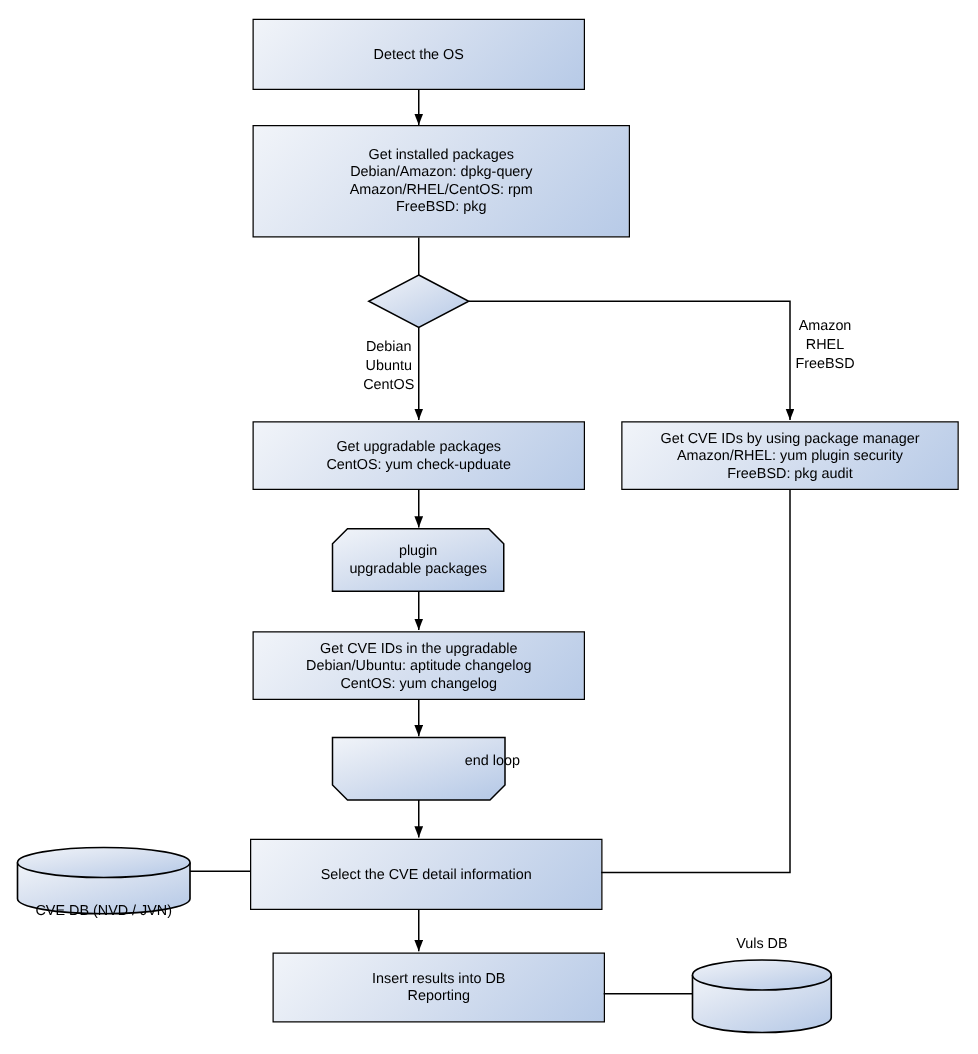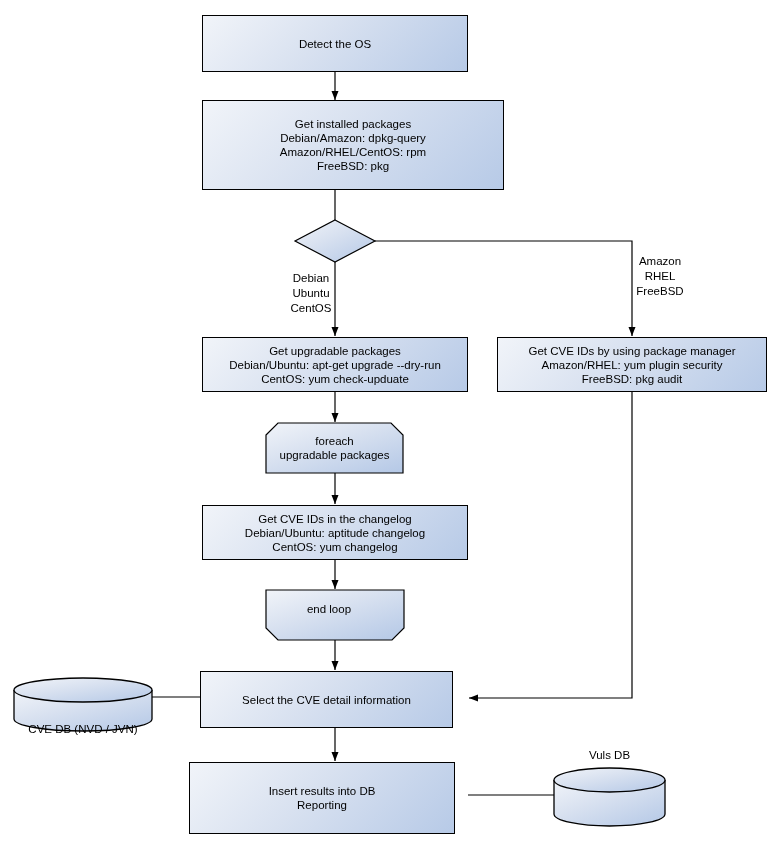--- a/index.html
+++ b/index.html
@@ -77,54 +77,53 @@
 
   <div class="node rect" style="left:202px;top:100px;width:302px;height:90px;">
     <div class="tl">Get installed packages</div>
     <div class="tl">Debian/Amazon: dpkg-query</div>
     <div class="tl">Amazon/RHEL/CentOS: rpm</div>
     <div class="tl">FreeBSD: pkg</div>
   </div>
 
   <div class="node rect" style="left:202px;top:337px;width:266px;height:55px;">
     <div class="tl">Get upgradable packages</div>
-    <div class="tl">Debian/Ubuntu: apt-get upgrade --dry-run</div>
     <div class="tl">CentOS: yum check-upduate</div>
   </div>
 
   <div class="node rect" style="left:497px;top:337px;width:270px;height:55px;">
     <div class="tl">Get CVE IDs by using package manager</div>
     <div class="tl">Amazon/RHEL: yum plugin security</div>
     <div class="tl">FreeBSD: pkg audit</div>
   </div>
 
   <div class="node overlay" style="left:266px;top:423px;width:137px;height:50px;">
-    <div class="tl">foreach</div>
+    <div class="tl">plugin</div>
     <div class="tl">upgradable packages</div>
   </div>
 
   <div class="node rect" style="left:202px;top:505px;width:266px;height:55px;">
-    <div class="tl">Get CVE IDs in the changelog</div>
+    <div class="tl">Get CVE IDs in the upgradable</div>
     <div class="tl">Debian/Ubuntu: aptitude changelog</div>
     <div class="tl">CentOS: yum changelog</div>
   </div>
 
-  <div class="node overlay" style="left:260px;top:590px;width:138px;height:38px;">
+  <div class="node overlay" style="left:278px;top:590px;width:138px;height:38px;align-items:flex-end;">
     <div class="tl">end loop</div>
   </div>
 
-  <div class="node rect" style="left:200px;top:671px;width:253px;height:57px;">
+  <div class="node rect" style="left:200px;top:671px;width:282px;height:57px;">
     <div class="tl">Select the CVE detail information</div>
   </div>
 
   <div class="node overlay" style="left:14px;top:711px;width:138px;height:36px;">
     <div class="tl">CVE DB (NVD / JVN)</div>
   </div>
 
-  <div class="node rect" style="left:189px;top:762px;width:266px;height:72px;">
+  <div class="node rect" style="left:218px;top:762px;width:266px;height:56px;">
     <div class="tl">Insert results into DB</div>
     <div class="tl">Reporting</div>
   </div>
 
   <div class="node overlay" style="left:554px;top:739px;width:111px;height:32px;">
     <div class="tl">Vuls DB</div>
   </div>
 
   <div class="edge-label" style="left:284px;top:271px;width:54px;">
     <div class="tl">Debian</div>

